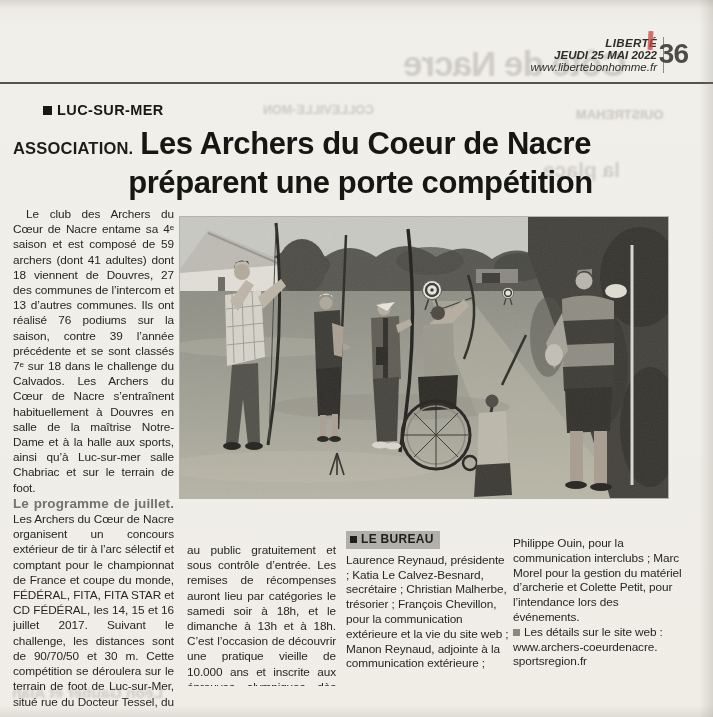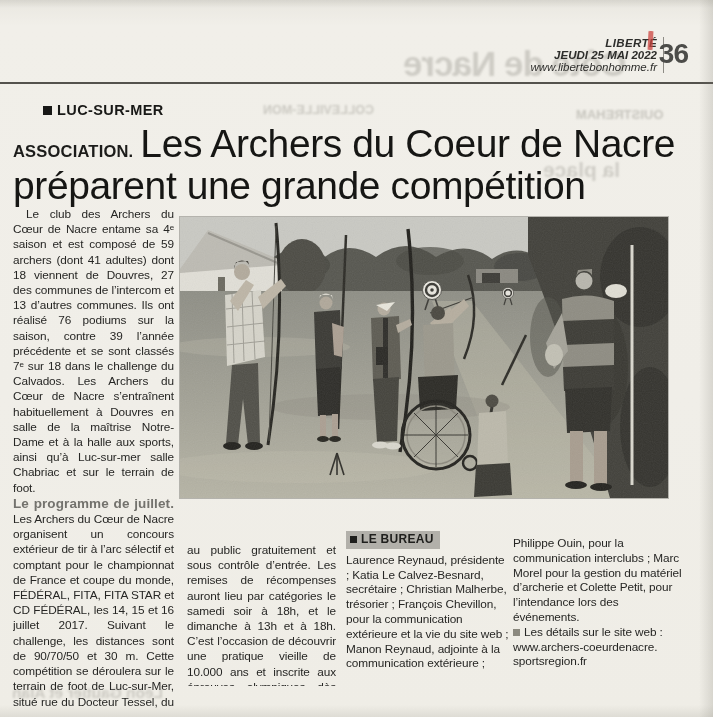--- a/index.html
+++ b/index.html
@@ -42,21 +42,21 @@
 
   
   .section-label{position:absolute;left:43px;top:102px;font-size:14.5px;font-weight:bold;
     letter-spacing:.4px;color:#181816;text-align:center;}
   .sq{display:inline-block;width:9px;height:9px;background:#181816;margin-right:5px;}
   .sq-small{display:inline-block;width:7px;height:7px;background:#1f1f1d;margin-right:4px;}
   .sq-gray{display:inline-block;width:7px;height:7px;background:#8b897f;margin-right:4px;}
   .headline{position:absolute;left:13px;top:125px;width:695px;color:#161614;}
   .headline .line1{white-space:nowrap;line-height:38px;}
   .kicker{font-size:16.5px;font-weight:bold;letter-spacing:.2px;margin-right:7px;color:#1c1c1a;}
-  .head-big{font-size:39px;font-weight:normal;letter-spacing:-.4px;}
+  .head-big{font-size:31px;font-weight:bold;letter-spacing:-.4px;text-align:center;}
   .headline .line2{line-height:34px;margin-top:-2px;}
 
   
   .bodycol{position:absolute;font-size:11.8px;line-height:15.2px;letter-spacing:-.1px;
     color:#262624;}
   .just{text-align:justify;}
   .col1{left:13px;top:207px;width:161px;height:502px;overflow:hidden;}
   .col1 p{margin:0;}
   .col1 .p1{text-indent:13px;}
   .subhead{font-size:13.5px;font-weight:bold;color:#73726d;letter-spacing:.1px;}
@@ -93,21 +93,21 @@
   </div>
   <div class="mast-divider"></div>
   <div class="page-number">36</div>
   <div class="red-tick"></div>
   <div class="top-rule"></div>
 
   <div class="section-label"><span class="sq"></span><span>LUC-SUR-MER</span></div>
 
   <div class="headline">
     <div class="line1"><span class="kicker">ASSOCIATION.</span><span class="head-big">Les Archers du Coeur de Nacre</span></div>
-    <div class="line2 head-big">préparent une grande compétition</div>
+    <div class="line2 head-big">préparent une porte compétition</div>
   </div>
 
   <div class="bodycol just col1">
     <p class="p1">Le club des Archers du Cœur de Nacre entame sa 4ᵉ saison et est composé de 59 archers (dont 41 adultes) dont 18 viennent de Douvres, 27 des communes de l’intercom et 13 d’autres communes. Ils ont réalisé 76 podiums sur la saison, contre 39 l’année précédente et se sont classés 7ᵉ sur 18 dans le challenge du Calvados. Les Archers du Cœur de Nacre s’entraînent habituellement à Douvres en salle de la maîtrise Notre-Dame et à la halle aux sports, ainsi qu’à Luc-sur-mer salle Chabriac et sur le terrain de foot.</p>
     <p class="p2"><span class="subhead">Le programme de juillet.</span> <span>Les Archers du Cœur de Nacre organisent un concours extérieur de tir à l’arc sélectif et comptant pour le championnat de France et coupe du monde, FÉDÉRAL, FITA, FITA STAR et CD FÉDÉRAL, les 14, 15 et 16 juillet 2017. Suivant le challenge, les distances sont de 90/70/50 et 30 m. Cette compétition se déroulera sur le terrain de foot de Luc-sur-Mer, situé rue du Docteur Tessel, du vendredi 14h au dimanche 17h30. La manifestation est ouverte</span></p>
   </div>
 
   <svg class="photo" viewBox="0 0 488 281" aria-hidden="true">
     <defs>
       <linearGradient id="gField" x1="0" y1="0" x2="0" y2="1">

